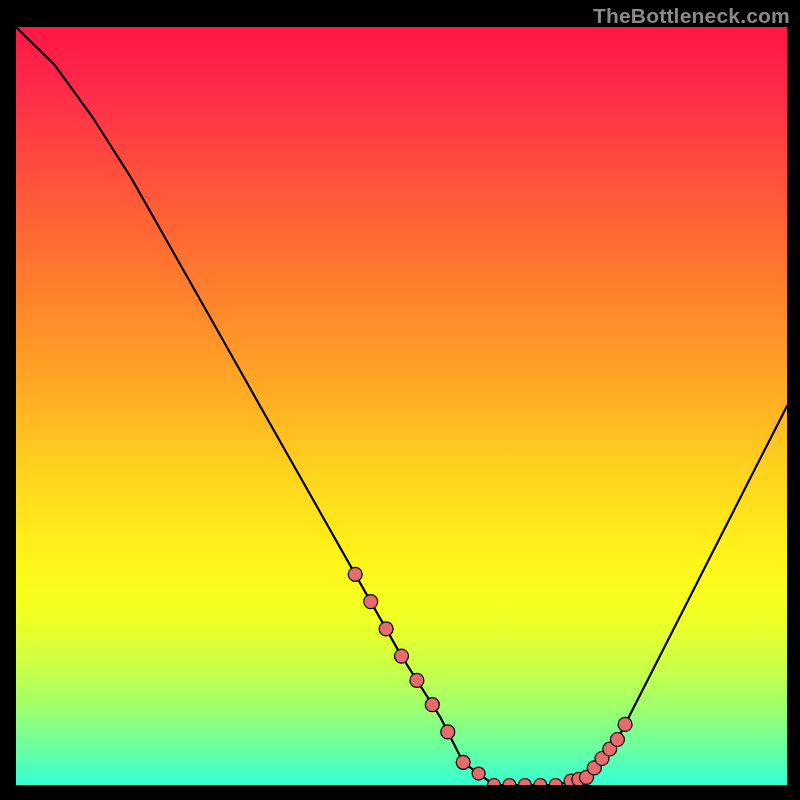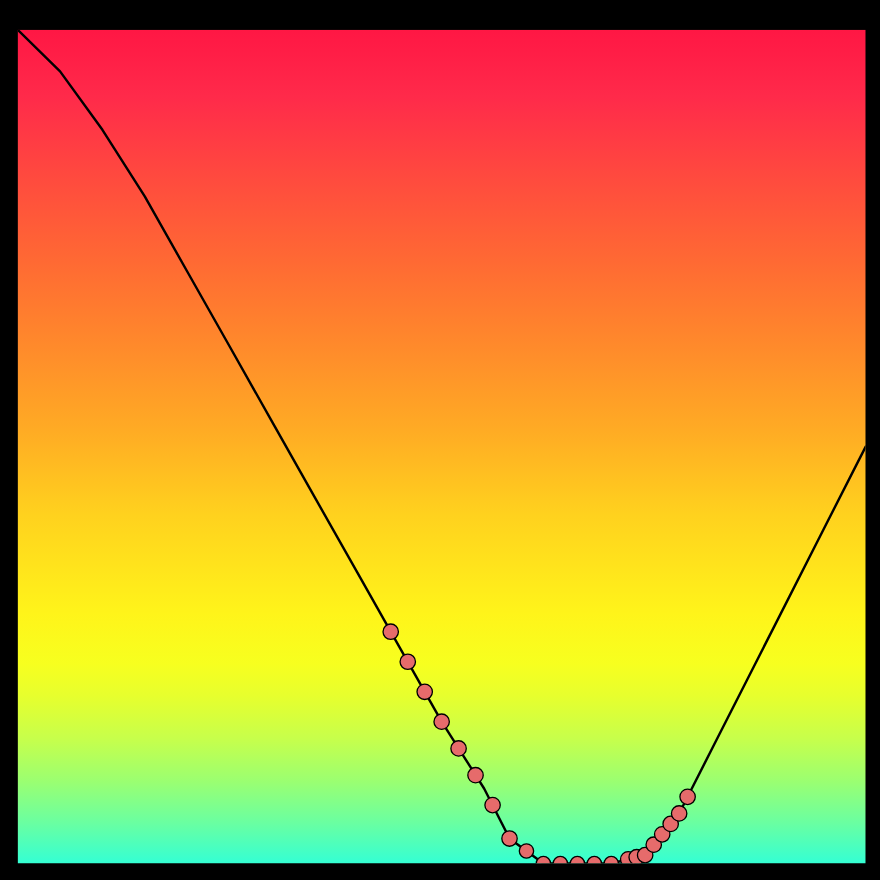--- a/index.html
+++ b/index.html
@@ -66,20 +66,21 @@
     font-weight: 600;
     color: #8a8a8a;
     letter-spacing: 0.2px;
     user-select: none;
   }
 </style>
 </head>
 <body>
 
 <div class="frame">
+  <div class="watermark">TheBottleneck.com</div>
   <div class="plot-area">
     <div class="gradient-bg"></div>
     <svg class="curve-svg" id="curve-svg" viewBox="0 0 771 758" preserveAspectRatio="none">
         <path d="M0.0 0.0 L38.6 37.9 L77.1 91.0 L115.6 151.6 L154.2 219.8 L192.8 288.0 L231.3 356.3 L269.8 424.5 L308.4 492.7 L346.9 560.9 L385.5 629.1 L424.1 689.8 L447.2 735.3 L478.0 758.0 L508.9 758.0 L539.7 758.0 L570.5 750.4 L601.4 712.5 L632.2 651.9 L663.1 591.2 L693.9 530.6 L732.4 454.8 L771.0 379.0"></path>
         <circle class="dot" cx="339.2" cy="547.3" r="7"></circle>
         <circle class="dot" cx="354.7" cy="574.6" r="7"></circle>
         <circle class="dot" cx="370.1" cy="601.9" r="7"></circle>
         <circle class="dot" cx="385.5" cy="629.1" r="7"></circle>
         <circle class="dot" cx="400.9" cy="653.4" r="7"></circle>
         <circle class="dot" cx="416.3" cy="677.7" r="7"></circle>

